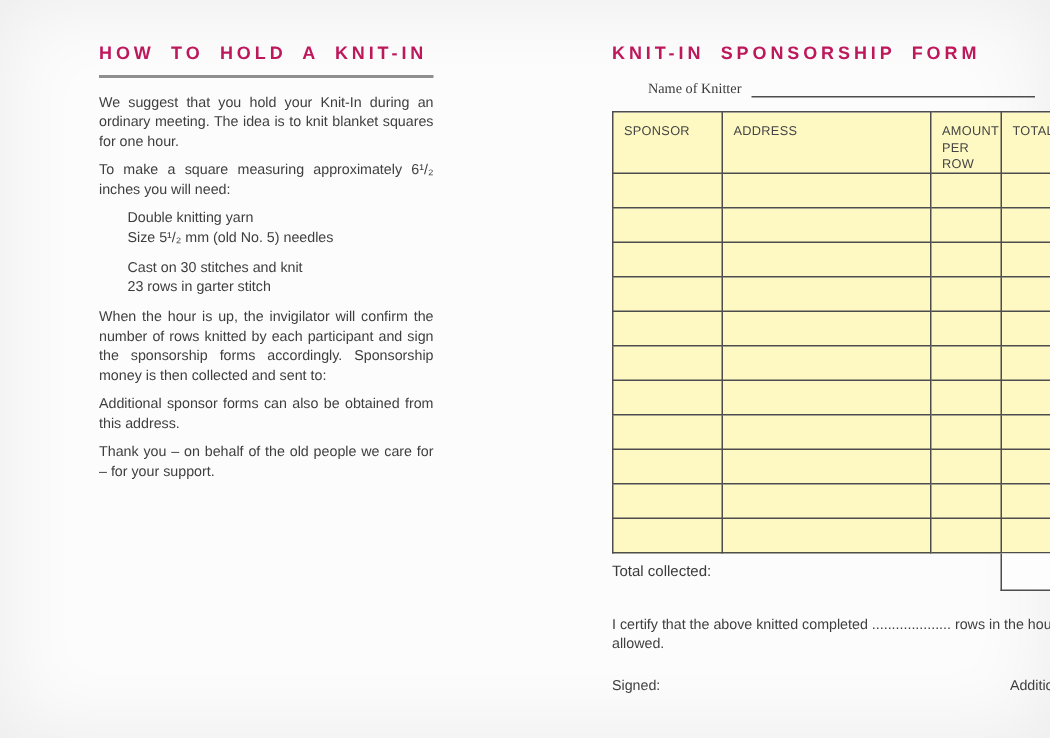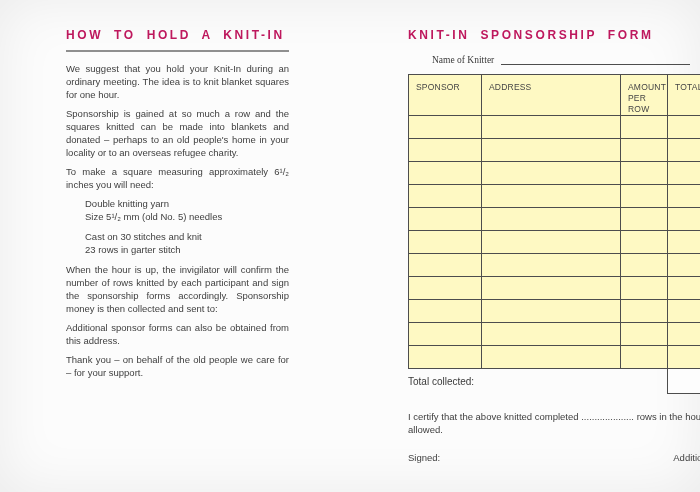--- a/index.html
+++ b/index.html
@@ -71,21 +71,20 @@
 </head>
 <body>
 
 <div class="vignette"></div>
 
 <div class="page-left">
   <div class="page-title">HOW TO HOLD A KNIT-IN</div>
   <div class="title-rule"></div>
 
   <p class="par">We suggest that you hold your Knit-In during an ordinary meeting. The idea is to knit blanket squares for one hour.</p>
-  <p class="par">Sponsorship is gained at so much a row and the squares knitted can be made into blankets and donated – perhaps to an old people's home in your locality or to an overseas refugee charity.</p>
   <p class="par">To make a square measuring approximately 6¹/₂ inches you will need:</p>
 
   <div class="indent-block">
     <div>Double knitting yarn</div>
     <div>Size 5¹/₂ mm (old No. 5) needles</div>
   </div>
 
   <div class="indent-block">
     <div>Cast on 30 stitches and knit</div>
     <div>23 rows in garter stitch</div>

